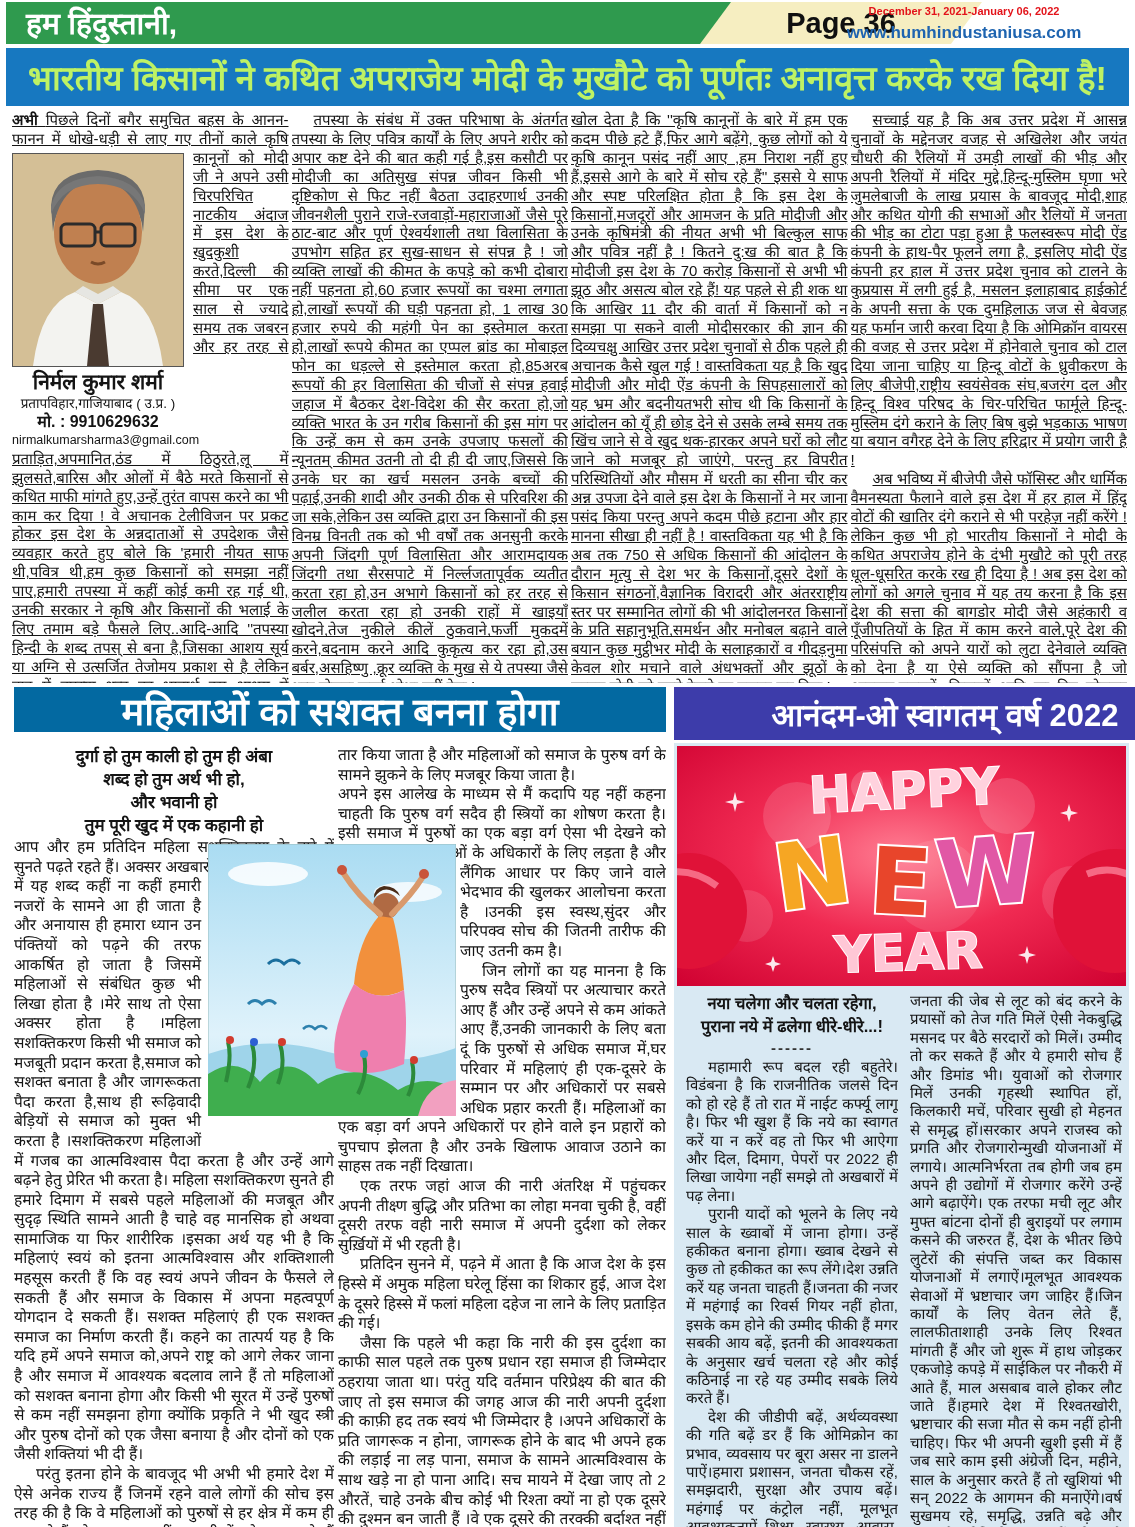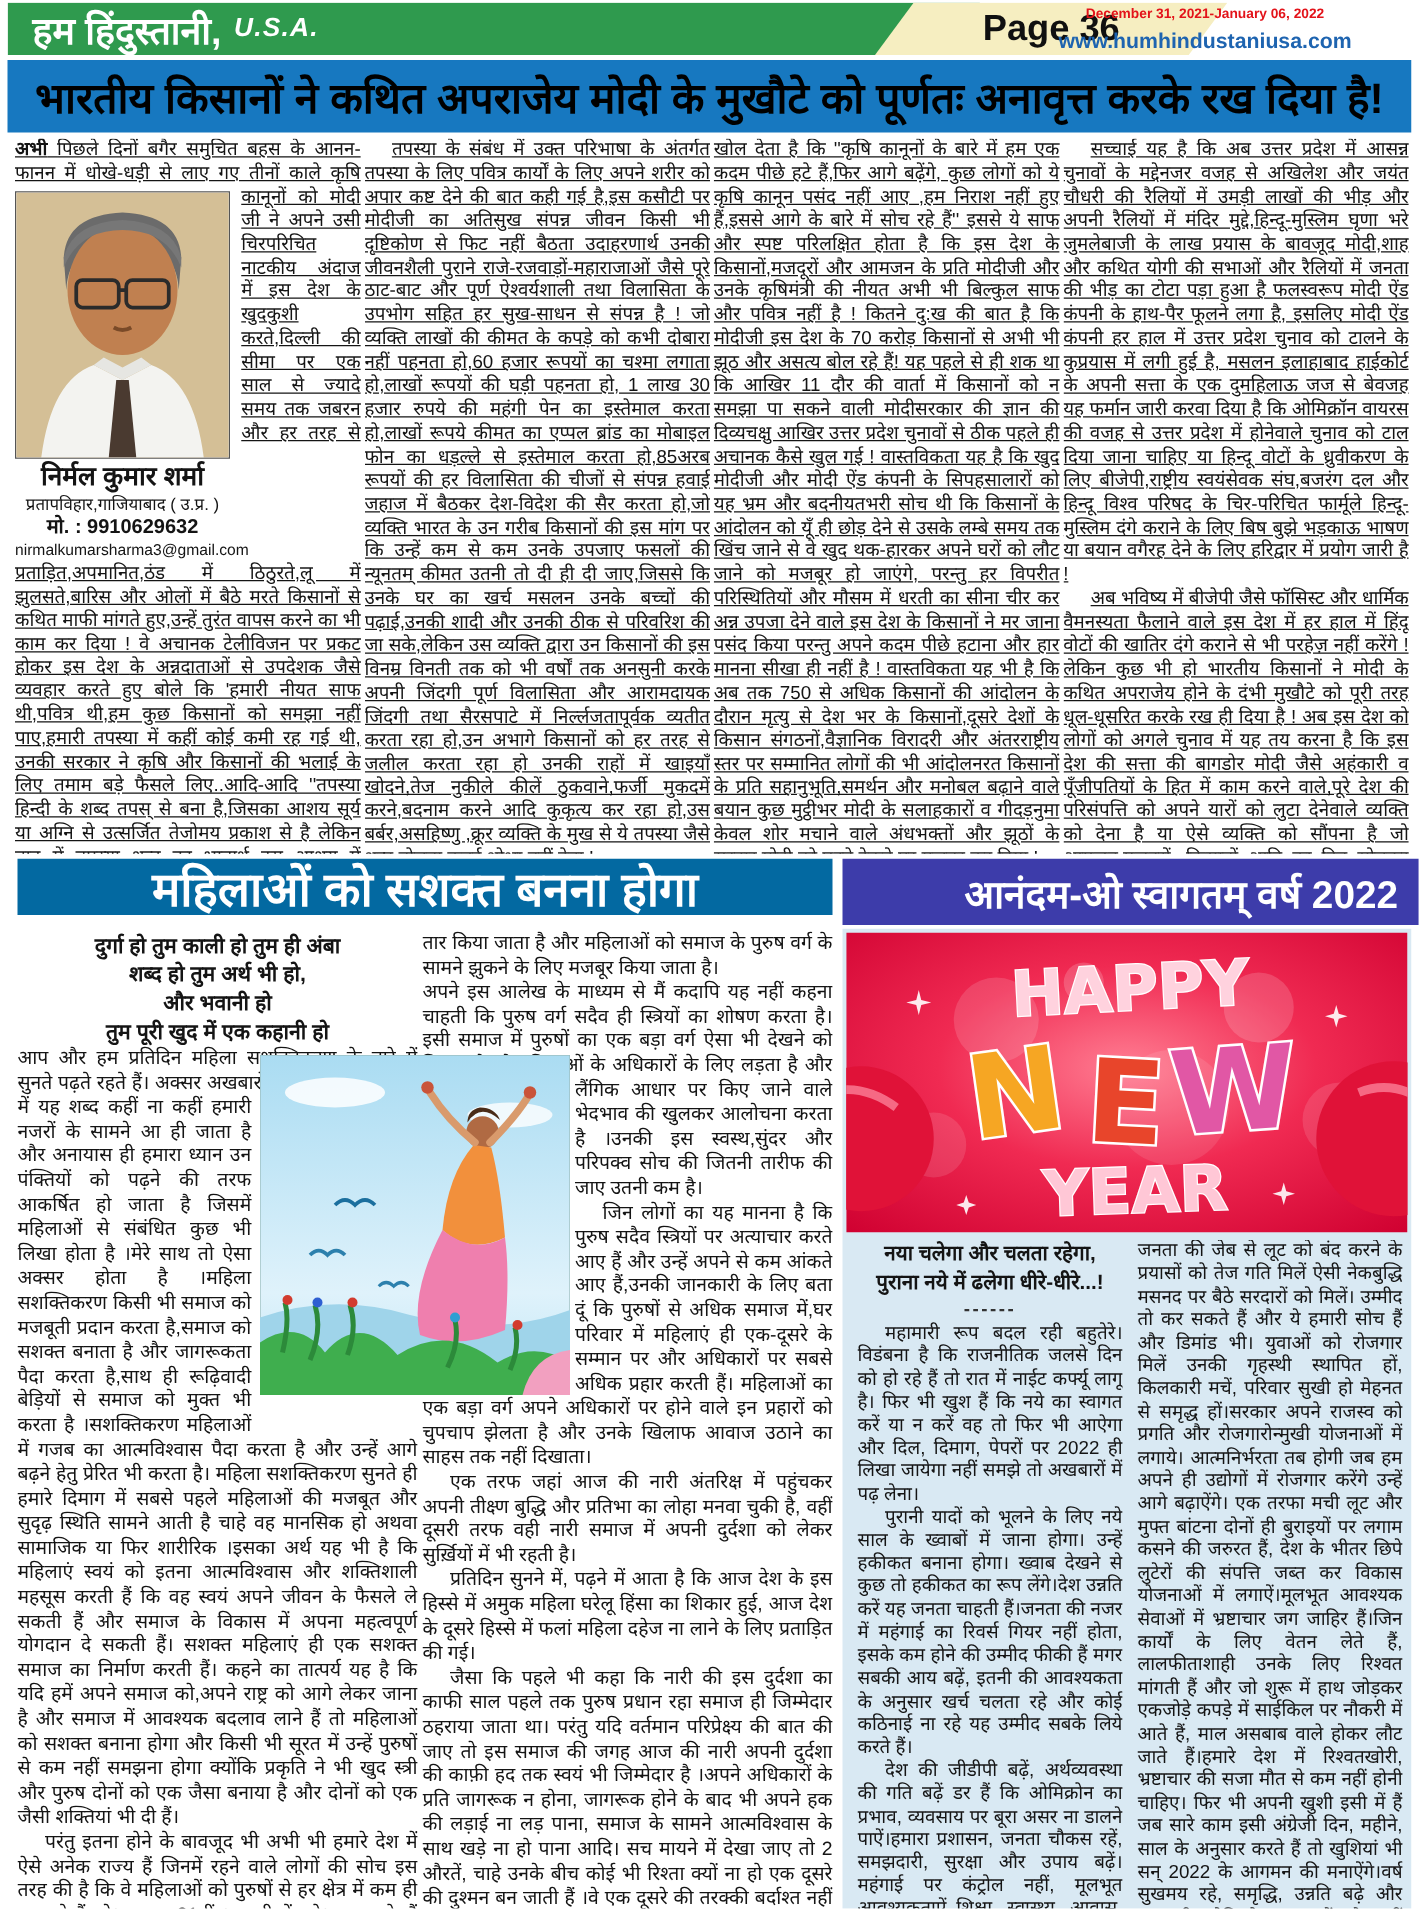--- a/index.html
+++ b/index.html
@@ -1,34 +1,34 @@
 <!DOCTYPE html>
 <html><head>
 <meta charset="utf-8">
 <style>
   html,body{margin:0;padding:0;background:#ffffff;}
   .page{position:relative;width:1135px;height:1527px;overflow:hidden;background:#fff;
         font-family:"Liberation Sans","DejaVu Sans",sans-serif;color:#141414;}
   
   .masthead{position:absolute;top:0;left:0;width:1135px;height:46px;background:#fff;}
   .brand{position:absolute;left:6px;top:2px;width:778px;height:42px;background:#2f9a4e;
-         clip-path:polygon(0 0,100% 0,95% 100%,0 100%);color:#fff;display:flex;align-items:center;
-         padding-left:20px;box-sizing:border-box;}
+         clip-path:polygon(0 0,100% 0,95% 100%,0 100%);color:#fff;display:flex;align-items:flex-start;
+         padding-left:20px;box-sizing:border-box;flex-direction:column;}
   .brand-main{font-weight:bold;font-size:30px;}
   .brand-suffix{font-weight:bold;font-style:italic;font-size:21px;margin-left:10px;letter-spacing:1px;}
   .pagebox{position:absolute;left:700px;top:2px;width:282px;height:42px;background:#f6eec1;
            clip-path:polygon(11% 0,100% 0,89% 100%,0 100%);display:flex;align-items:center;justify-content:center;}
   .pagebox span{font-weight:bold;font-size:29px;color:#101010;}
   .dateline{position:absolute;right:6px;top:1px;width:330px;text-align:center;line-height:21px;}
   .issue-date{color:#e3131a;font-weight:bold;font-size:11px;}
   .site-url{color:#1e64b0;font-weight:bold;font-size:17px;}
   
   .headline-bar{position:absolute;top:48px;left:6px;width:1123px;height:58px;background:#1778c0;
                 display:flex;align-items:center;justify-content:center;}
-  .headline-bar span{color:#000000;font-weight:bold;font-size:34px;white-space:nowrap;}
+  .headline-bar span{color:#bef264;font-weight:bold;font-size:34px;white-space:nowrap;}
   
   .article1{position:absolute;top:111px;left:12px;width:1115px;height:572px;display:flex;gap:3px;
             overflow:hidden;font-size:15px;line-height:18.9px;text-align:justify;text-decoration:underline;}
   .a1col{flex:1 1 0;overflow:hidden;}
   .a1col p{margin:0;}
   .lead-word{font-weight:bold;}
   .photo-wrap{float:left;width:172px;margin:4px 9px 2px 0;}
   .photo-wrap svg{display:block;border:1px solid #555;}
   .cap-name{display:block;font-size:21px;font-weight:bold;text-align:center;line-height:26px;margin-top:2px;}
   .cap-addr{display:block;font-size:13.5px;text-align:center;line-height:17px;}

